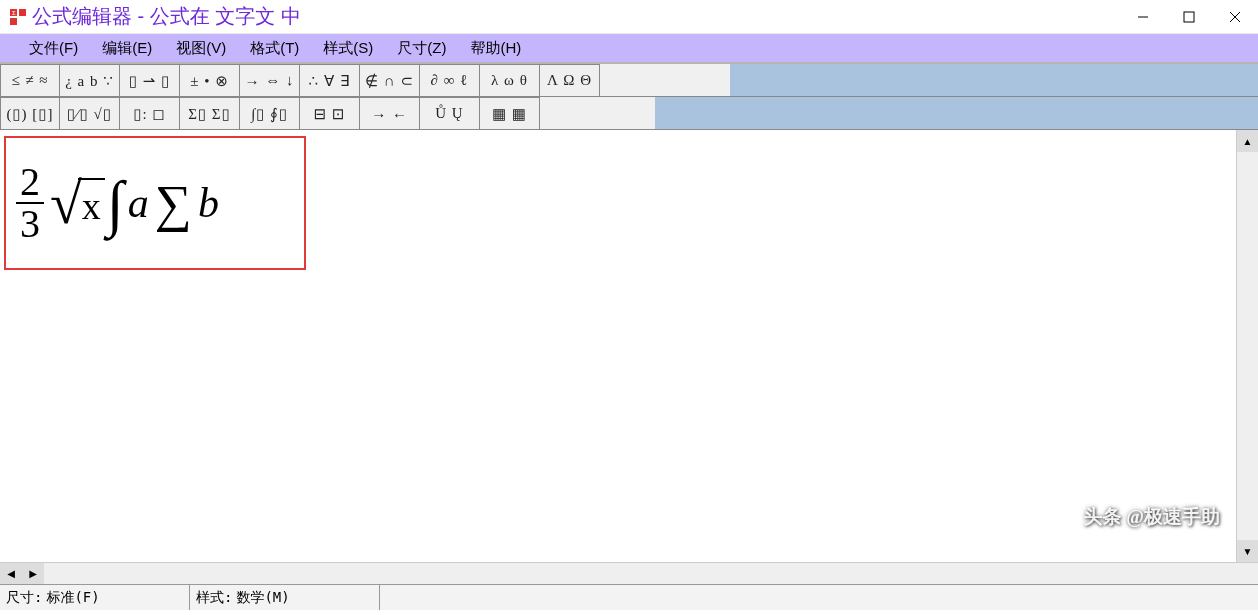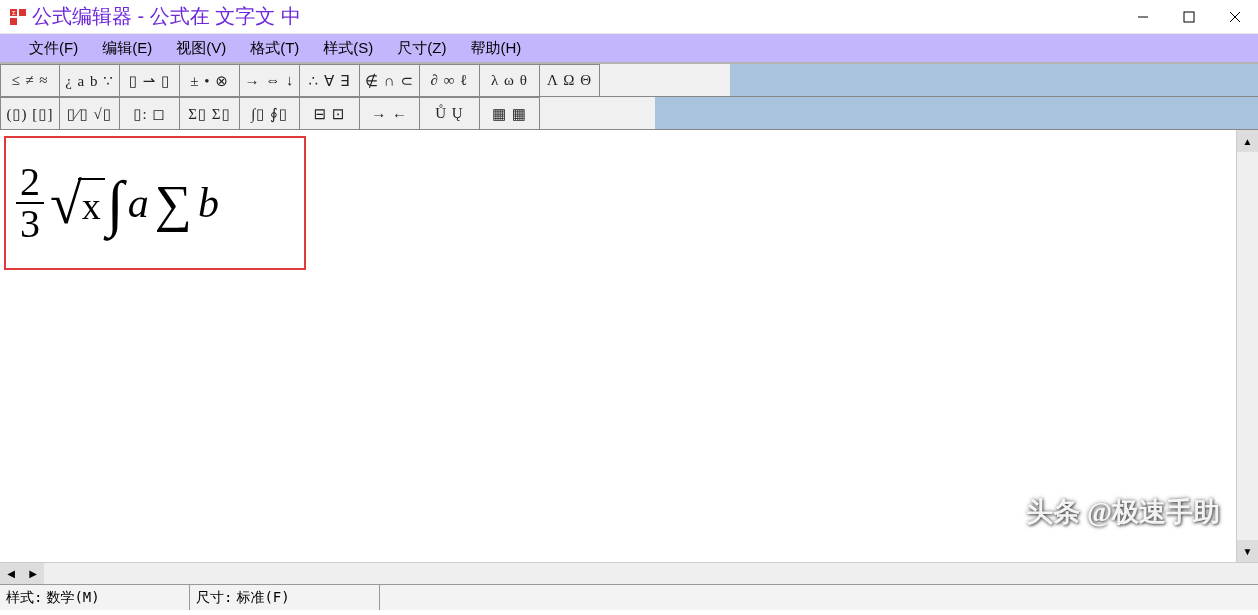--- a/index.html
+++ b/index.html
@@ -47,21 +47,21 @@
   .hscroll-wrap { display: flex; height: 22px; background: #efefef; border-top: 1px solid #ccc; }
   .hscroll-arrow { width: 22px; background: #ddd; display: flex; align-items: center; justify-content: center; font-size: 10px; }
   .hscroll-track { flex: 1; }
 
   
   .statusbar { display: flex; height: 26px; align-items: center; border-top: 1px solid #999; background: #f3f3f3; font-family: "SimSun", monospace; font-size: 14px; }
   .status-cell { height: 100%; display: flex; align-items: center; padding: 0 6px; border-right: 1px solid #999; }
   .status-label { margin-right: 4px; }
   
   
-  .watermark { position: absolute; right: 16px; bottom: 32px; color: rgba(255,255,255,0.92); font-size: 27px; font-weight: 600; text-shadow: 0 0 4px rgba(0,0,0,0.5), 1px 1px 3px rgba(0,0,0,0.6); pointer-events: none; font-family: "Microsoft YaHei"; }
+  .watermark { position: absolute; right: 16px; bottom: 32px; color: rgba(255,255,255,0.92); font-size: 19px; font-weight: 600; text-shadow: 0 0 4px rgba(0,0,0,0.5), 1px 1px 3px rgba(0,0,0,0.6); pointer-events: none; font-family: "Microsoft YaHei"; }
   
   .row-wrap { display: flex; }
   .row-wrap .fill { flex: 1; background: #a9c3de; border-bottom: 1px solid #888; }
 </style>
 </head>
 <body>
 
 <div class="titlebar">
   <svg class="app-icon" viewBox="0 0 16 16">
     <rect x="0" y="0" width="7" height="7" fill="#d33"></rect>
@@ -159,20 +159,20 @@
 </div>
 
 <div class="hscroll-wrap">
   <div class="hscroll-arrow">◀</div>
   <div class="hscroll-arrow">▶</div>
   <div class="hscroll-track"></div>
 </div>
 
 <div class="statusbar">
   <div class="status-cell" style="width:190px">
+    <span class="status-label">尺寸:</span>
+    <span>标准(F)</span>
+  </div>
+  <div class="status-cell" style="width:190px">
     <span class="status-label">样式:</span>
     <span>数学(M)</span>
-  </div>
-  <div class="status-cell" style="width:190px">
-    <span class="status-label">尺寸:</span>
-    <span>标准(F)</span>
   </div>
 </div>
 
 </body></html>

